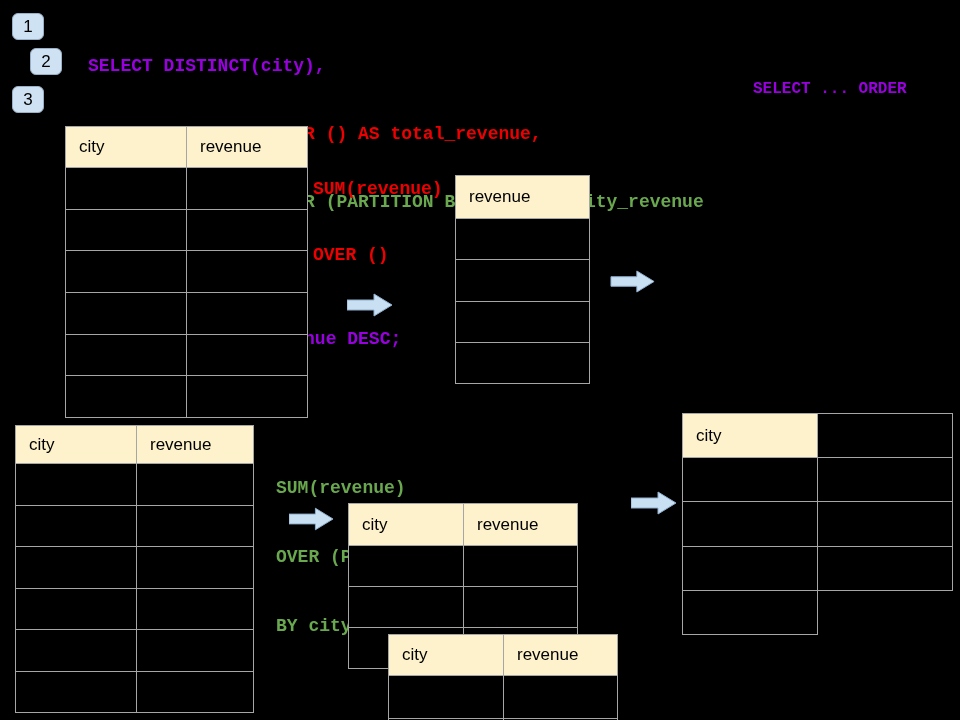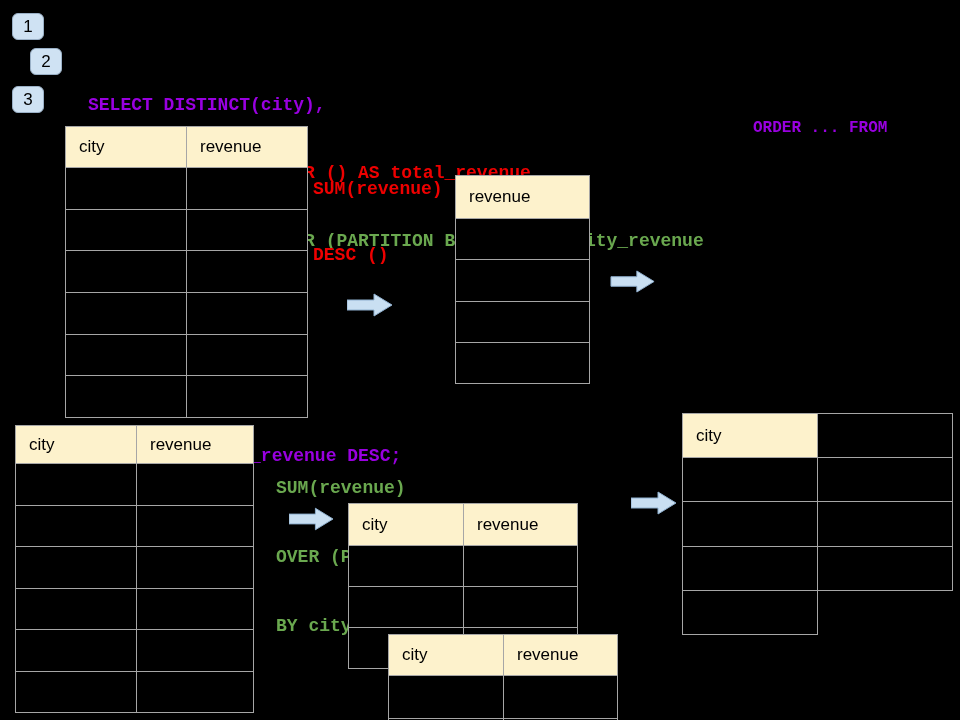--- a/index.html
+++ b/index.html
@@ -4,21 +4,21 @@
 <style>
   html,body{margin:0;padding:0;}
   body{width:960px;height:720px;background:#000;overflow:hidden;position:relative;
        font-family:"Liberation Sans", sans-serif;}
   .abs{position:absolute;}
 
   
   .code{font-family:"Liberation Mono","DejaVu Sans Mono",monospace;font-weight:bold;
         font-size:18px;line-height:22.75px;white-space:pre;}
   .code div{white-space:pre;}
-  .purple{color:#9900e0;margin-top:39px;}
+  .purple{color:#9900e0;}
   .red{color:#ee0000;}
   .green{color:#6aa84f;}
   .note{font-size:16px;line-height:22px;}
 
   
   .badge{width:30px;height:25px;background:#cfe2f3;border:1px solid #9ab0c6;border-radius:6px;
          display:flex;align-items:center;justify-content:center;color:#000;font-size:17px;}
 
   
   .tbl{display:grid;background:#000;border-left:1px solid #a6a6a6;border-top:1px solid #a6a6a6;}
@@ -40,26 +40,26 @@
 
 <div class="abs code" style="left:88px;top:9px;">
   <div class="purple">SELECT DISTINCT(city),</div>
   <div class="red">    SUM(revenue) OVER () AS total_revenue,</div>
   <div class="green">    SUM(revenue) OVER (PARTITION BY city) as city_revenue</div>
   <div class="purple">  FROM rides</div>
   <div class="purple">  ORDER by city_revenue DESC;</div>
 </div>
 
 <div class="abs code note purple" style="left:753px;top:34px;">
-  <div>ORDER ... FROM</div>
+  <div>SELECT ... ORDER</div>
 </div>
 
 <div class="abs code red" style="left:313px;top:134px;line-height:22px;">
   <div>SUM(revenue)</div>
-  <div>DESC ()</div>
+  <div>OVER ()</div>
 </div>
 
 <div class="abs code green" style="left:276px;top:431px;line-height:23px;">
   <div>SUM(revenue)</div>
   <div>OVER (PARTITION</div>
   <div>BY city)</div>
 </div>
 
 <div class="abs tbl" style="left:65px;top:126px;grid-template-columns:121px 121px;grid-template-rows:41px repeat(6,41.66px);">
   <div class="cell hcell">city</div>

